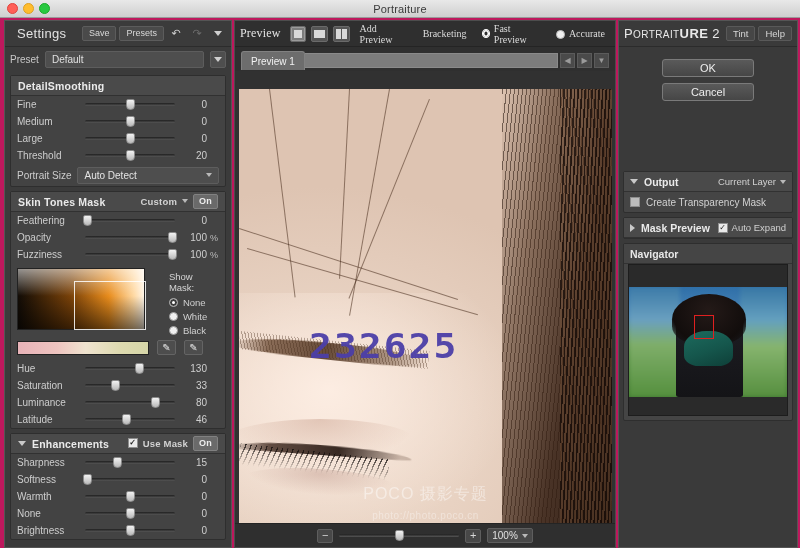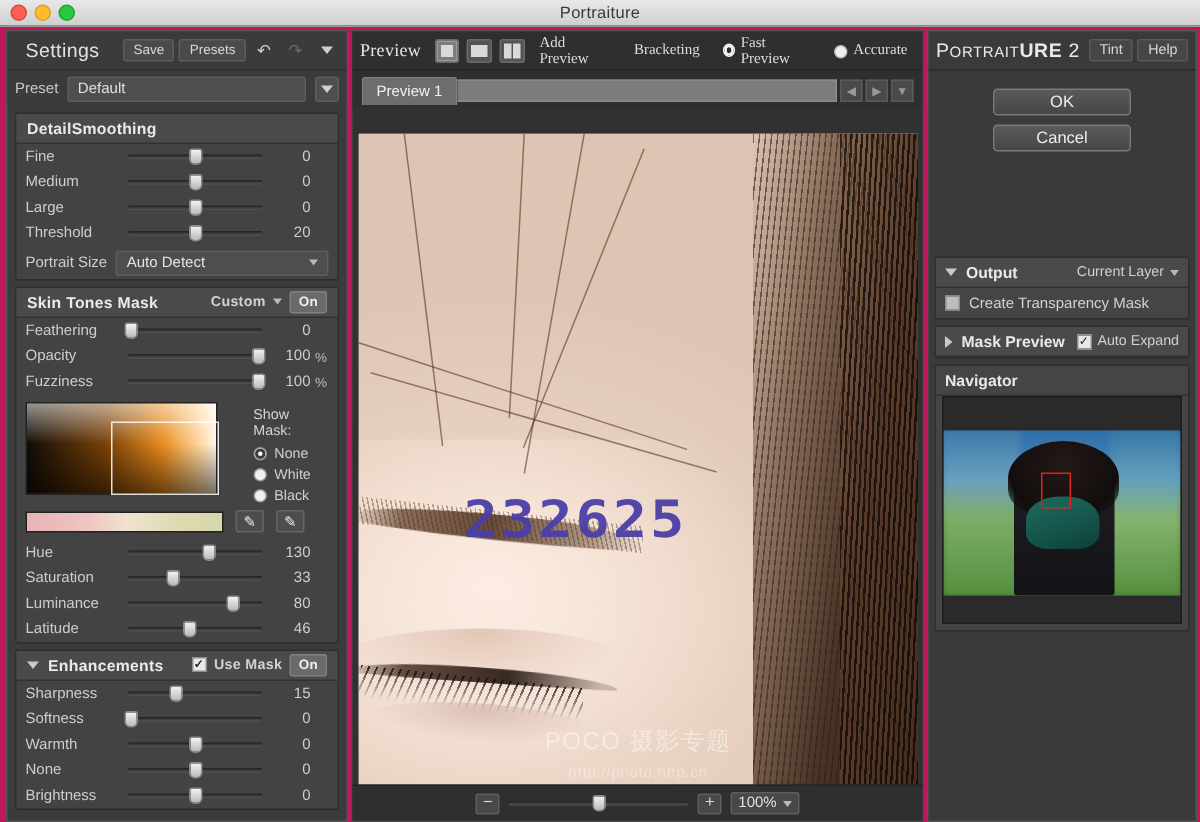--- a/index.html
+++ b/index.html
@@ -604,21 +604,21 @@
           <div class="brow"></div>
           <div class="brow-hairs"></div>
 
           <div class="eyelid"></div>
           <div class="lidline"></div>
           <div class="lashes"></div>
           <div class="undereye"></div>
 
           <div class="watermark-num">232625</div>
           <div class="wm-poco">POCO 摄影专题</div>
-          <div class="wm-url">http://photo.http.cn</div>
+          <div class="wm-url">photo://photo.poco.cn</div>
         </div>
       </div>
 
       <div class="pv-bottom">
         <div class="zbtn">−</div>
         <div class="ztrack">
             <span class="knob" style="left:50%"></span>
           </div>
         <div class="zbtn">+</div>
         <div class="zlevel">

